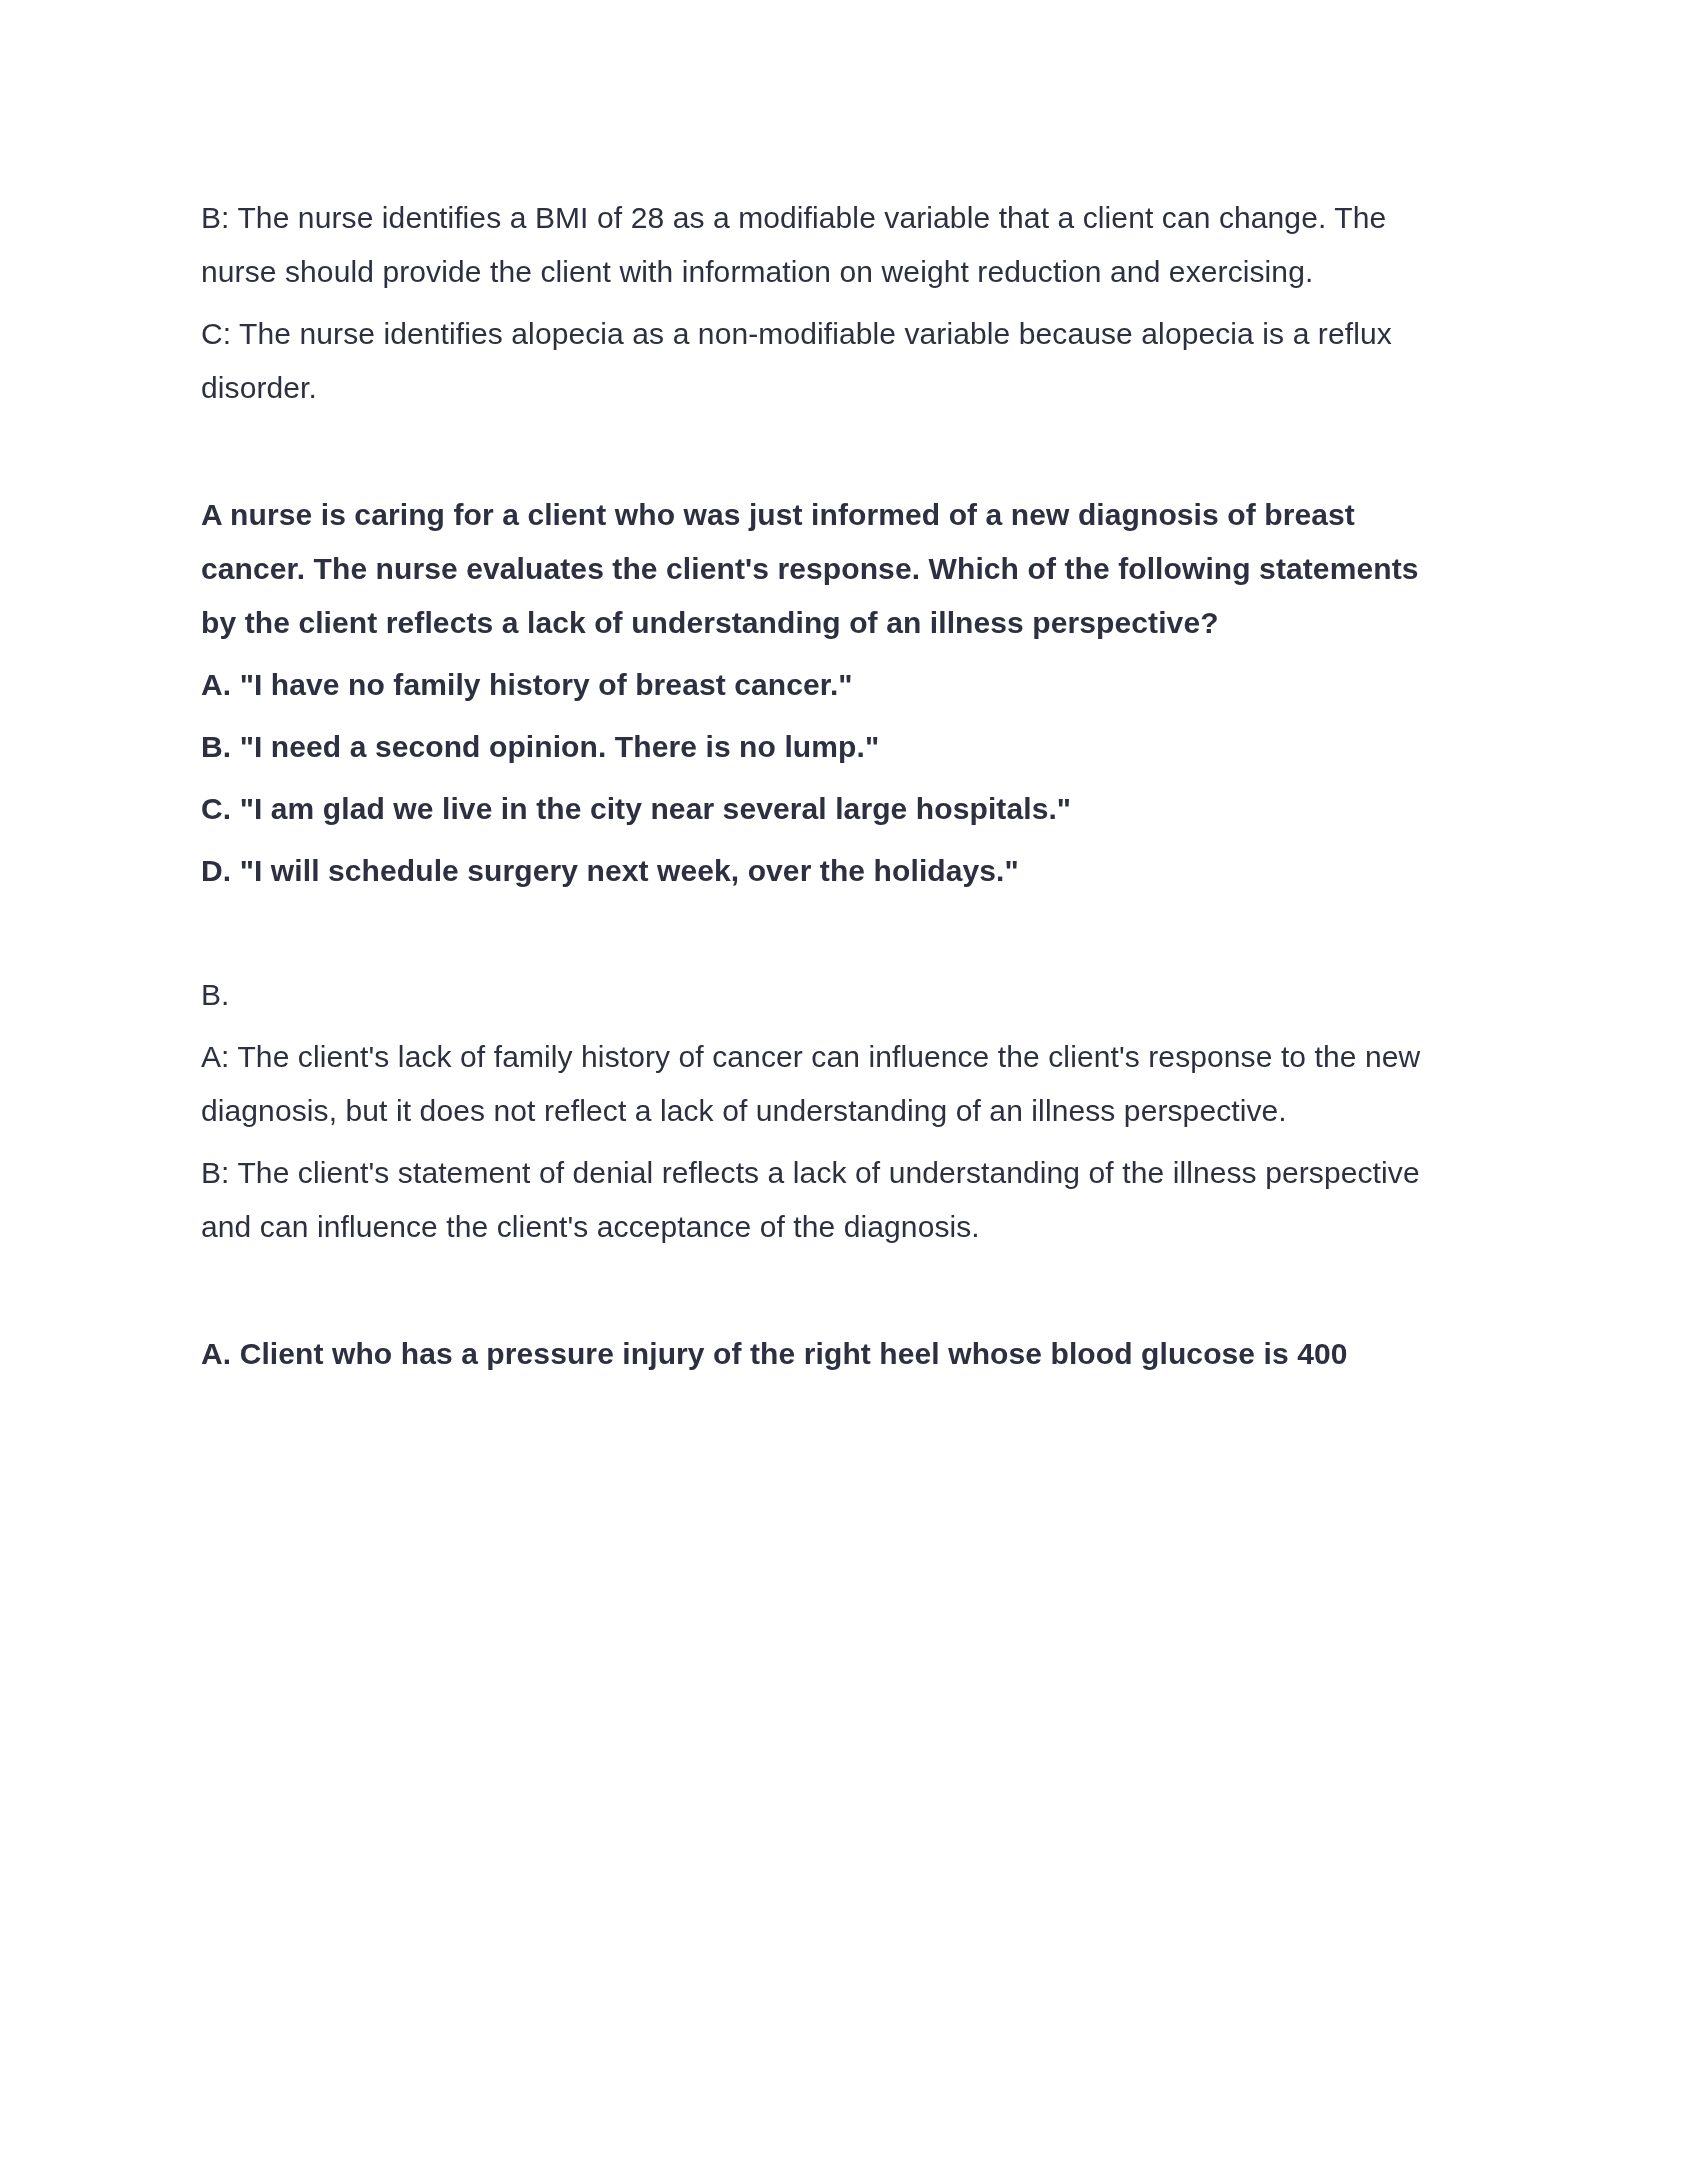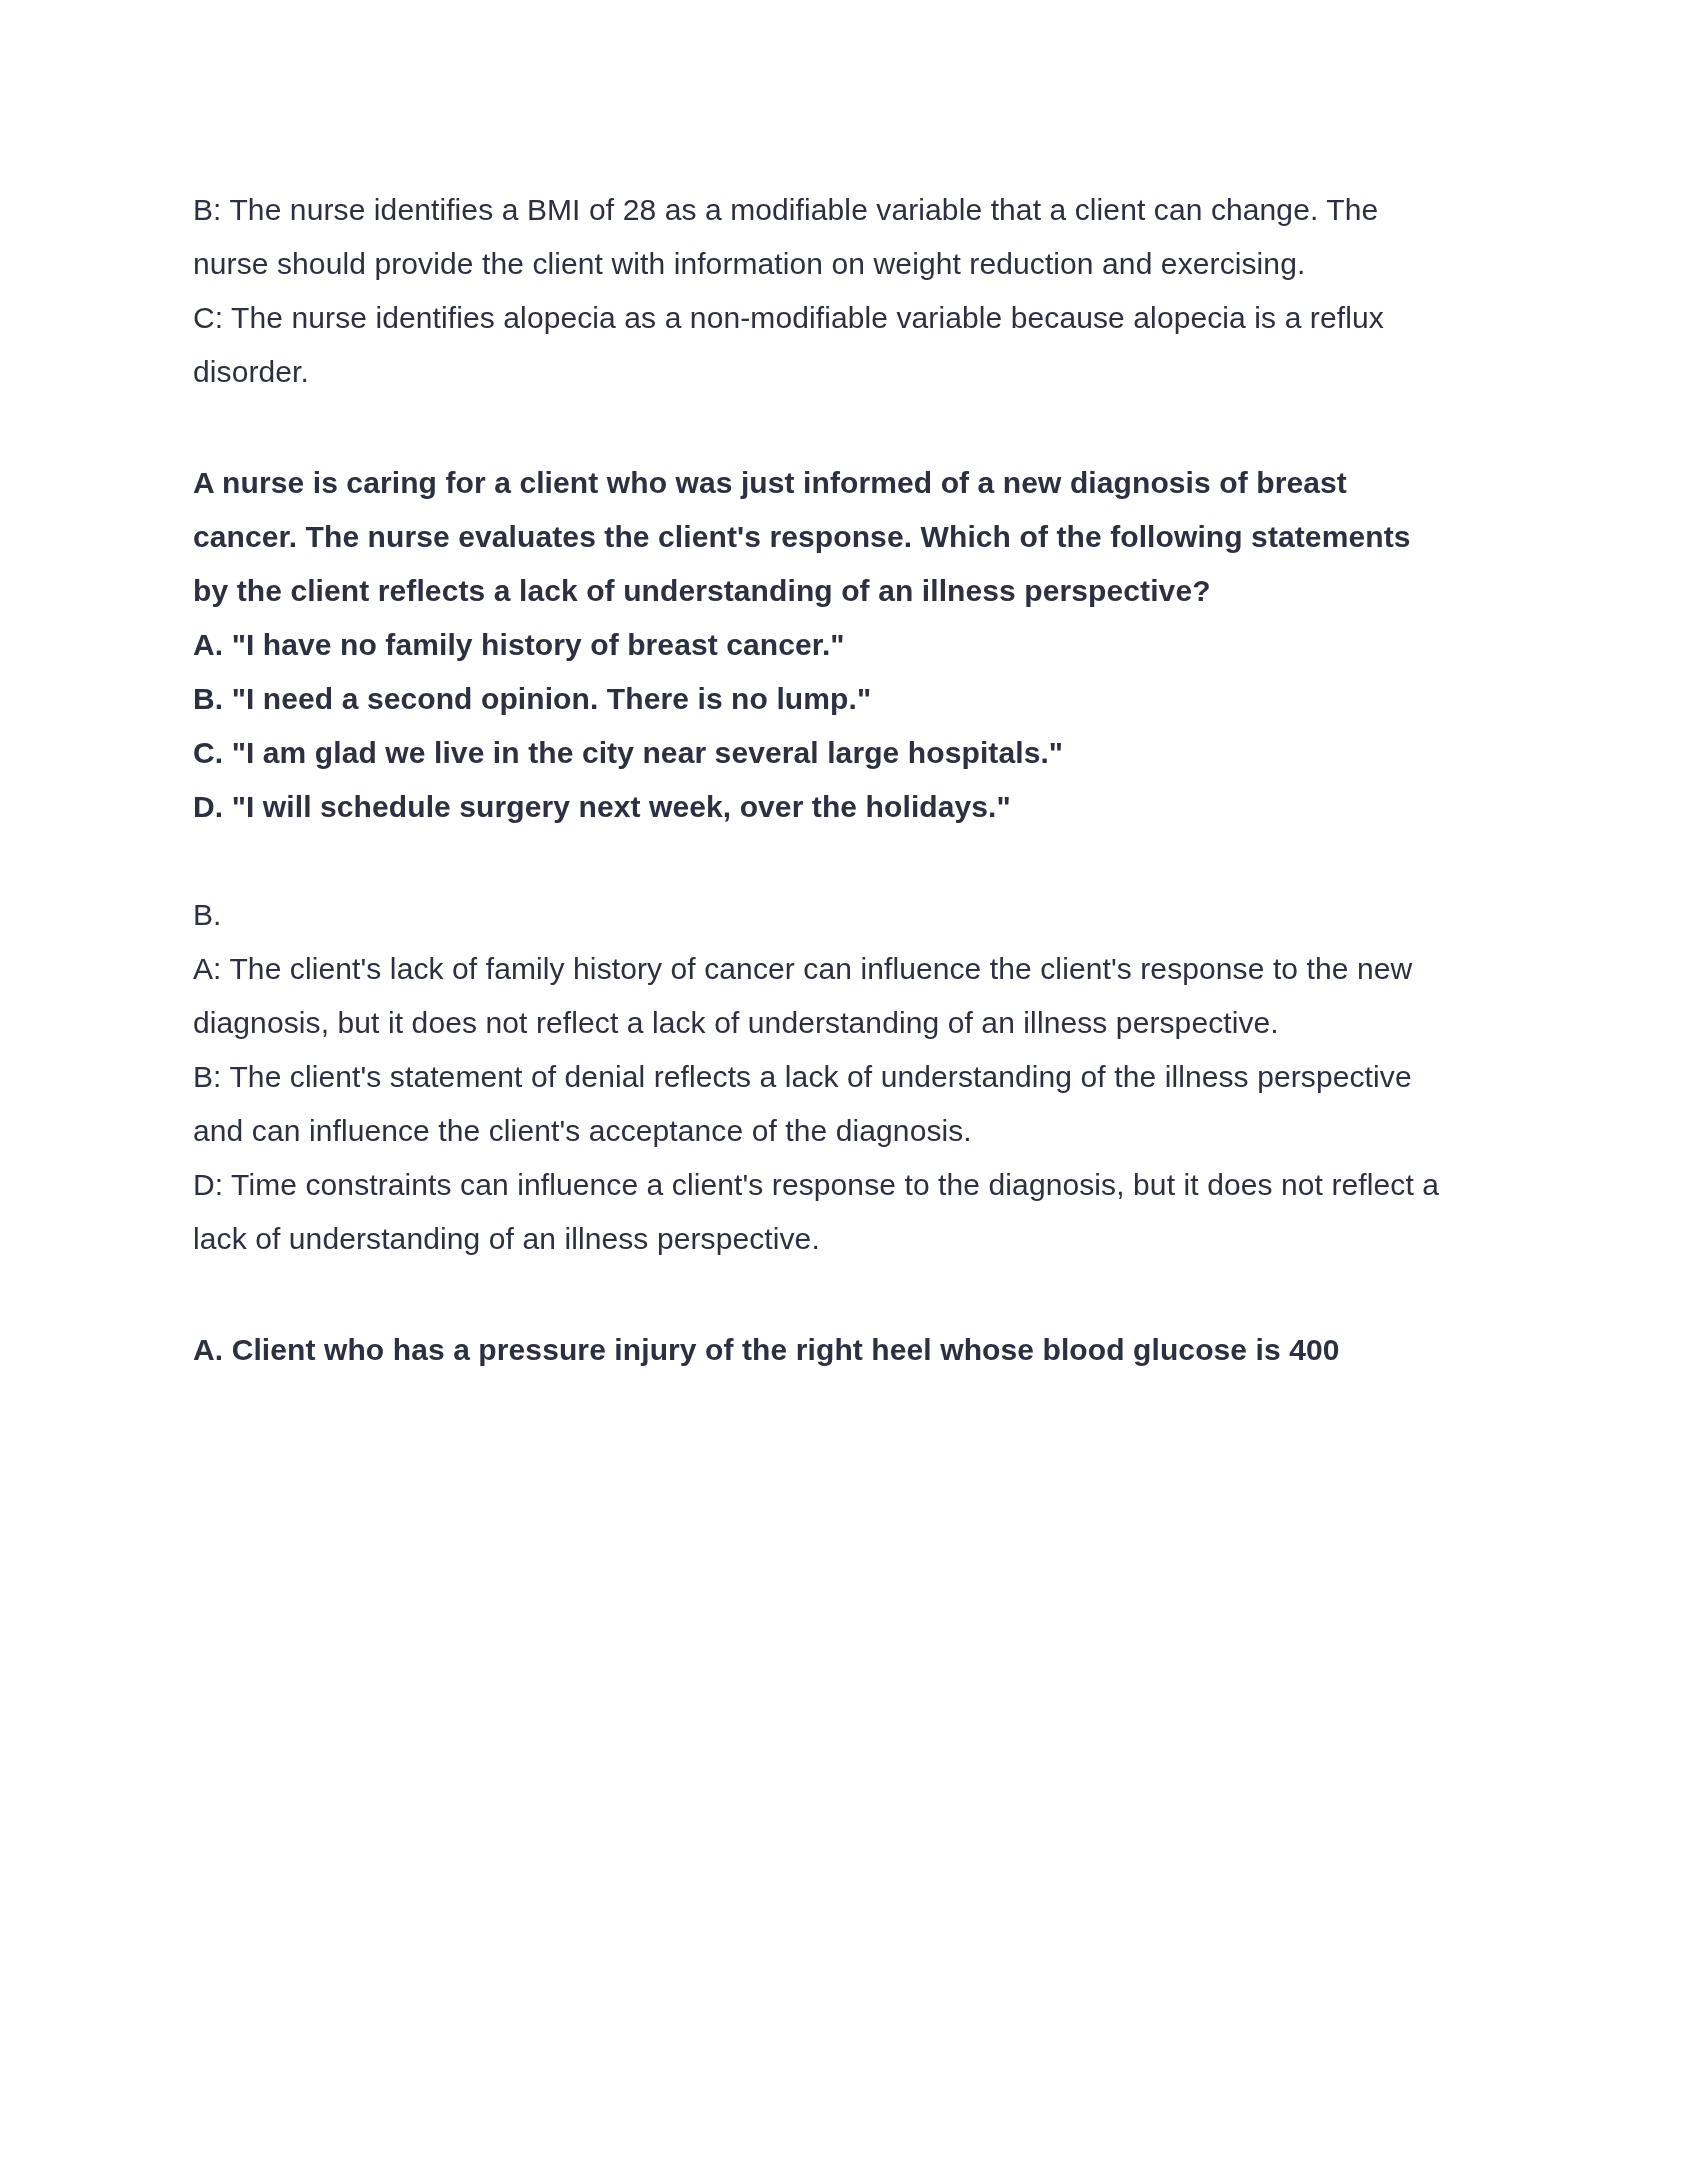--- a/index.html
+++ b/index.html
@@ -23,21 +23,21 @@
     padding: 183px 243px 0 193px;
   }
   .doc {
     width: 1247px;
   }
   .para {
     font-size: 30px;
     line-height: 54px;
     letter-spacing: 0.1px;
     color: #2c3040;
-    margin: 0;
+    margin: 8px;
     font-weight: 400;
   }
   .para.bold {
     font-weight: 700;
   }
   .block {
     margin: 0;
   }
   .spacer-lg {
     height: 57px;
@@ -66,21 +66,20 @@
       <p class="para bold">C. "I am glad we live in the city near several large hospitals."</p>
       <p class="para bold">D. "I will schedule surgery next week, over the holidays."</p>
     </div>
 
     <div class="spacer-md"></div>
 
     <div class="block">
       <p class="para">B.</p>
       <p class="para">A: The client's lack of family history of cancer can influence the client's response to the new diagnosis, but it does not reflect a lack of understanding of an illness perspective.</p>
       <p class="para">B: The client's statement of denial reflects a lack of understanding of the illness perspective and can influence the client's acceptance of the diagnosis.</p>
-      <p class="para">D: Time constraints can influence a client's response to the diagnosis, but it does not reflect a lack of understanding of an illness perspective.</p>
     </div>
 
     <div class="spacer-lg"></div>
 
     <div class="block">
       <p class="para bold">A. Client who has a pressure injury of the right heel whose blood glucose is 400</p>
     </div>
 
   </div>
 </div>

